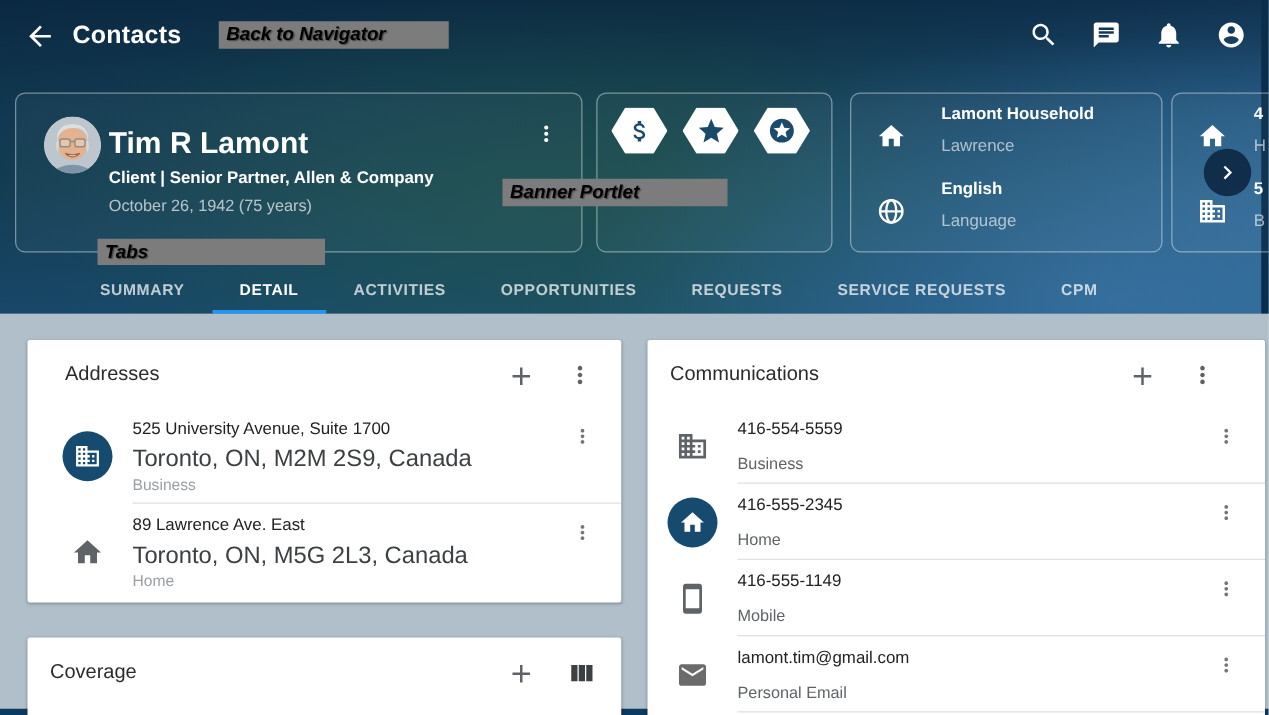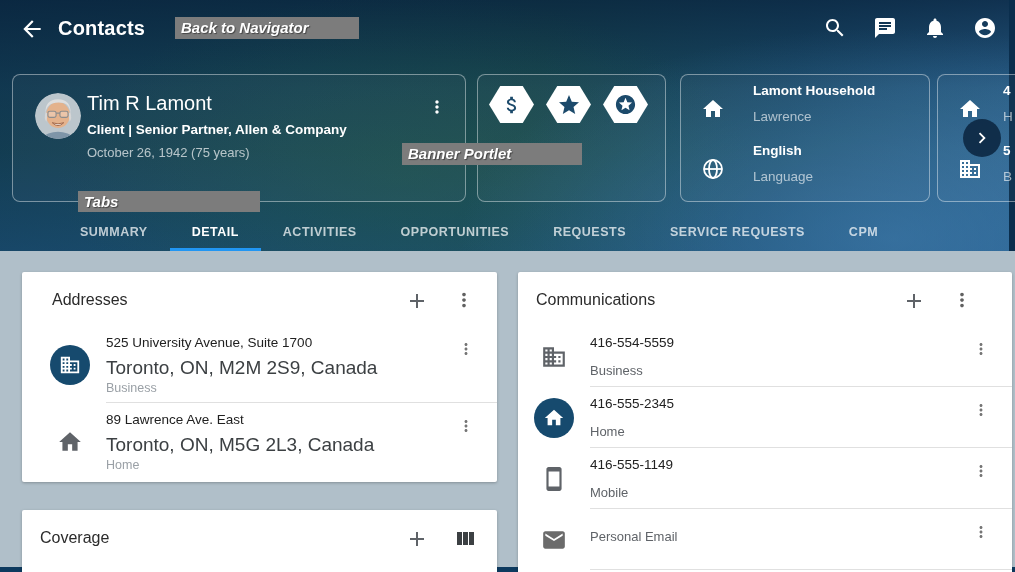--- a/index.html
+++ b/index.html
@@ -18,34 +18,34 @@
 
   
   .topbar { position:absolute; left:0; top:0; width:100%; height:57px; display:flex; align-items:center; }
   .back-btn { margin-left:19px; width:26px; height:26px; color:#fff; cursor:pointer; }
   .page-title { margin-left:13px; color:#fff; font-size:20px; font-weight:700; letter-spacing:0.2px; }
   .topbar-icons { position:absolute; right:18px; top:16px; display:flex; gap:26px; }
   .tb-icon { width:24px; height:24px; color:#fff; cursor:pointer; }
   svg { display:block; }
 
   
-  .ann { position:absolute; background:#7c7c7c; color:#ffffff; font-size:15px; font-weight:700;
+  .ann { position:absolute; background:#7c7c7c; color:#000000; font-size:15px; font-weight:700;
     font-style:italic; padding:1px 8px 2px 6px; line-height:19px; white-space:nowrap;
     text-shadow:1px 1px 1px rgba(0,0,0,0.45); }
   .ann-topbar { left:175px; top:17px; width:184px; height:22px; }
   .ann-banner { left:402px; top:143px; width:180px; height:22px; }
   .ann-tabs   { left:78px;  top:191px; width:182px; height:21px; font-size:15px; }
 
   
   .bcard { position:absolute; top:74px; height:128px; border:1px solid rgba(255,255,255,0.42);
     border-radius:8px; background:rgba(255,255,255,0.03); }
   .bcard-profile { left:12px; width:454px; }
   .avatar { position:absolute; left:22px; top:18px; width:46px; height:46px; border-radius:50%; overflow:hidden; }
   .profile-info { position:absolute; left:74px; top:16px; right:46px; }
-  .profile-name { color:#fff; font-size:20px; font-weight:400; line-height:24px; }
+  .profile-name { color:#fff; font-size:24px; font-weight:700; line-height:24px;margin-top:12px; }
   .profile-sub { margin-top:7px; color:#fff; font-size:13.5px; font-weight:700; }
   .profile-birth { margin-top:8px; color:rgba(255,255,255,0.68); font-size:13px; }
   .kebab-white { position:absolute; right:18px; top:22px; width:20px; height:20px; color:#fff; cursor:pointer; }
 
   .bcard-badges { left:477px; width:189px; }
   .badge-row { display:flex; gap:12px; padding:11px 0 0 11px; }
   .hex { width:45px; height:37px; background:#fff; display:flex; align-items:center; justify-content:center;
     color:#1c4a6b; clip-path:polygon(25% 0, 75% 0, 100% 50%, 75% 100%, 25% 100%, 0 50%); cursor:pointer; }
 
   .bcard-details { left:680px; width:250px; }
@@ -412,20 +412,21 @@
 
       <div class="list-row comm-row">
         <span class="row-icon-col">
             <span class="plain-icon" style="color:#6b6b6b;">
           <svg viewBox="0 0 24 24" width="26" height="26" fill="currentColor">
                 <path d="M20 4H4c-1.1 0-1.99.9-1.99 2L2 18c0 1.1.9 2 2 2h16c1.1 0 2-.9 2-2V6c0-1.1-.9-2-2-2zm0 4-8 5-8-5V6l8 5 8-5v2z"></path>
               </svg>
         </span>
           </span>
         <div class="row-texts">
+          <div class="row-primary">lamont.tim@gmail.com</div>
           <div class="comm-type">Personal Email</div>
         </div>
         <span class="row-kebab">
           <svg viewBox="0 0 24 24" width="18" height="18" fill="currentColor">
               <path d="M12 8c1.1 0 2-.9 2-2s-.9-2-2-2-2 .9-2 2 .9 2 2 2zm0 2c-1.1 0-2 .9-2 2s.9 2 2 2 2-.9 2-2-.9-2-2-2zm0 6c-1.1 0-2 .9-2 2s.9 2 2 2 2-.9 2-2-.9-2-2-2z"></path>
             </svg>
         </span>
         <div class="row-divider"></div>
       </div>
     </div>

